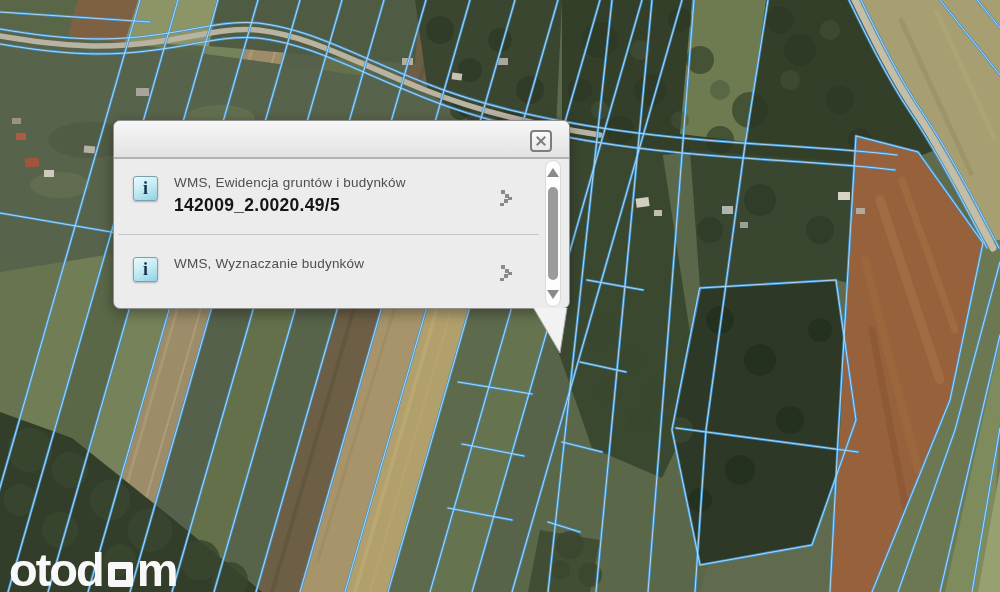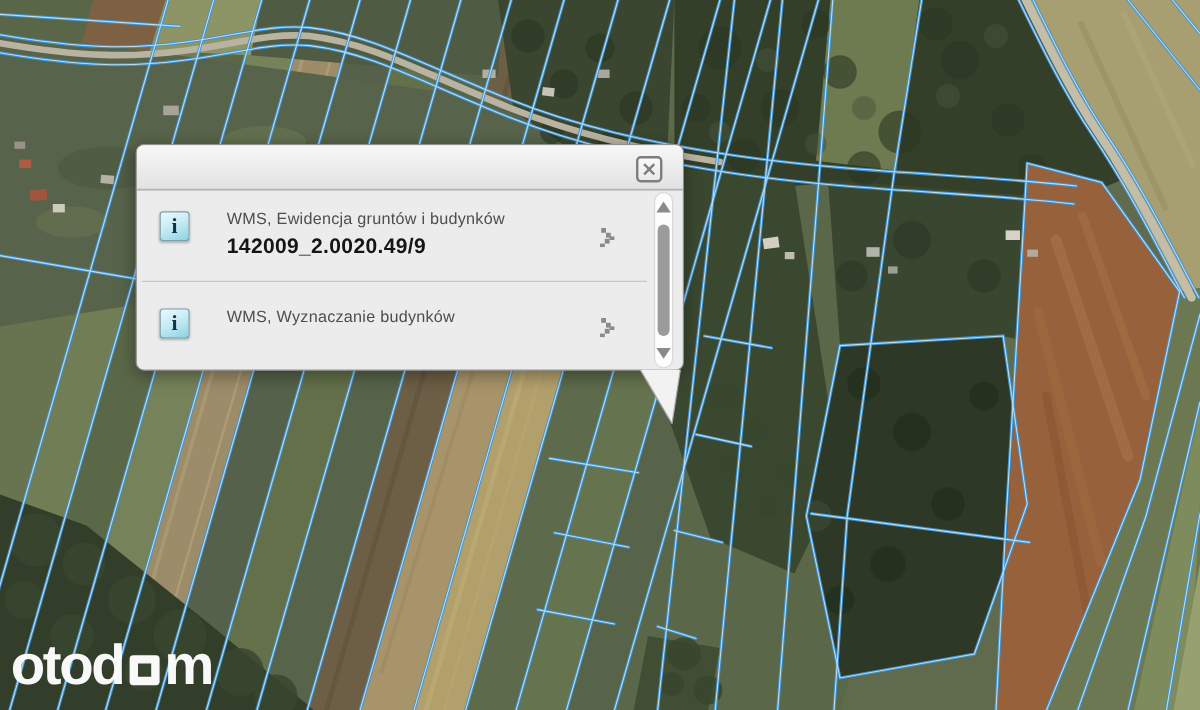--- a/index.html
+++ b/index.html
@@ -44,21 +44,21 @@
 
   .info-icon{
     flex:0 0 auto;width:25px;height:25px;margin-top:1px;
     background:linear-gradient(155deg,#eafafd 0%,#c8ecf4 45%,#8fd2e4 100%);
     border:1px solid #79a2ad;border-radius:3px;
     box-shadow:0 1px 2px rgba(0,0,0,.25);
     display:flex;align-items:center;justify-content:center;
     font-family:"Liberation Serif",serif;font-weight:bold;font-size:18px;color:#10324a;
     box-sizing:border-box;
   }
-  .row-text{margin-left:31px;min-width:0;}
+  .row-text{margin-left:16px;min-width:0;}
   .row-title{font-size:13.5px;color:#4e4e4e;letter-spacing:.2px;line-height:1.25;}
   .row-subtitle{font-size:17.5px;font-weight:bold;color:#151515;letter-spacing:.3px;margin-top:3px;}
 
   .chevron{position:absolute;right:56px;width:13px;height:16px;}
   .chev-1{top:69px;}
   .chev-2{top:144px;}
 
   
   .vscroll{
     position:absolute;top:39px;right:8px;width:16px;height:147px;
@@ -68,21 +68,21 @@
     width:0;height:0;border-left:6px solid transparent;border-right:6px solid transparent;}
   .scroll-up{top:7px;border-bottom:9px solid #8a8a8a;}
   .scroll-down{bottom:7px;border-top:9px solid #8a8a8a;}
   .scroll-thumb{position:absolute;left:2px;top:26px;width:10px;height:93px;
     background:#9b9b9b;border-radius:6px;}
 
   .popup-tail{position:absolute;left:419px;top:187px;width:35px;height:46px;z-index:9;}
 
   
   .watermark{
-    position:absolute;left:9px;bottom:19px;z-index:6;
+    position:absolute;left:9px;bottom:3px;z-index:6;
     display:flex;align-items:flex-end;
     color:#fff;font-weight:bold;font-size:47px;letter-spacing:-2px;
     line-height:.78;opacity:.97;
   }
   .wm-square{
     display:inline-block;width:11px;height:11px;
     border:7px solid #fff;border-radius:3px;
     margin:0 4px 2px 5px;
   }
 </style>
@@ -315,21 +315,21 @@
   </svg>
 
   <div class="popup">
     <div class="popup-header"></div>
     <div class="close-btn" title="Close"></div>
 
     <div class="popup-row row-1">
       <div class="info-icon">i</div>
       <div class="row-text">
         <div class="row-title">WMS, Ewidencja gruntów i budynków</div>
-        <div class="row-subtitle">142009_2.0020.49/9</div>
+        <div class="row-subtitle">142009_2.0020.49/5</div>
       </div>
     </div>
 
     <div class="row-divider"></div>
 
     <div class="popup-row row-2">
       <div class="info-icon">i</div>
       <div class="row-text">
         <div class="row-title">WMS, Wyznaczanie budynków</div>
       </div>

